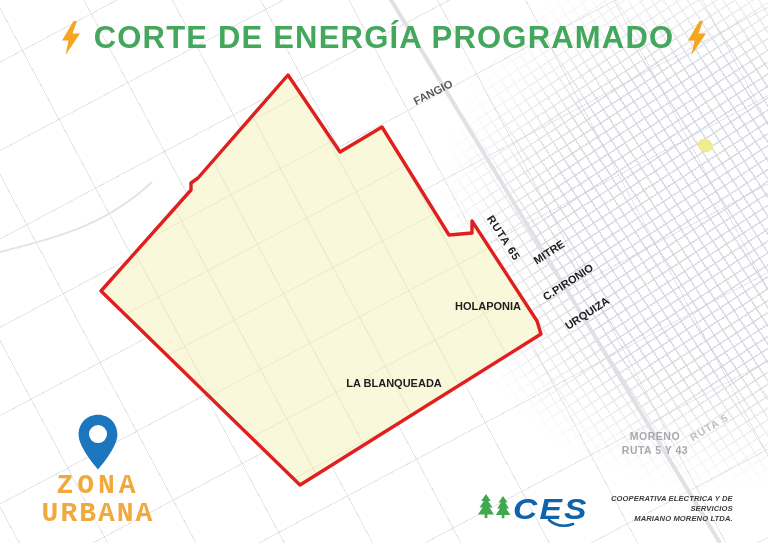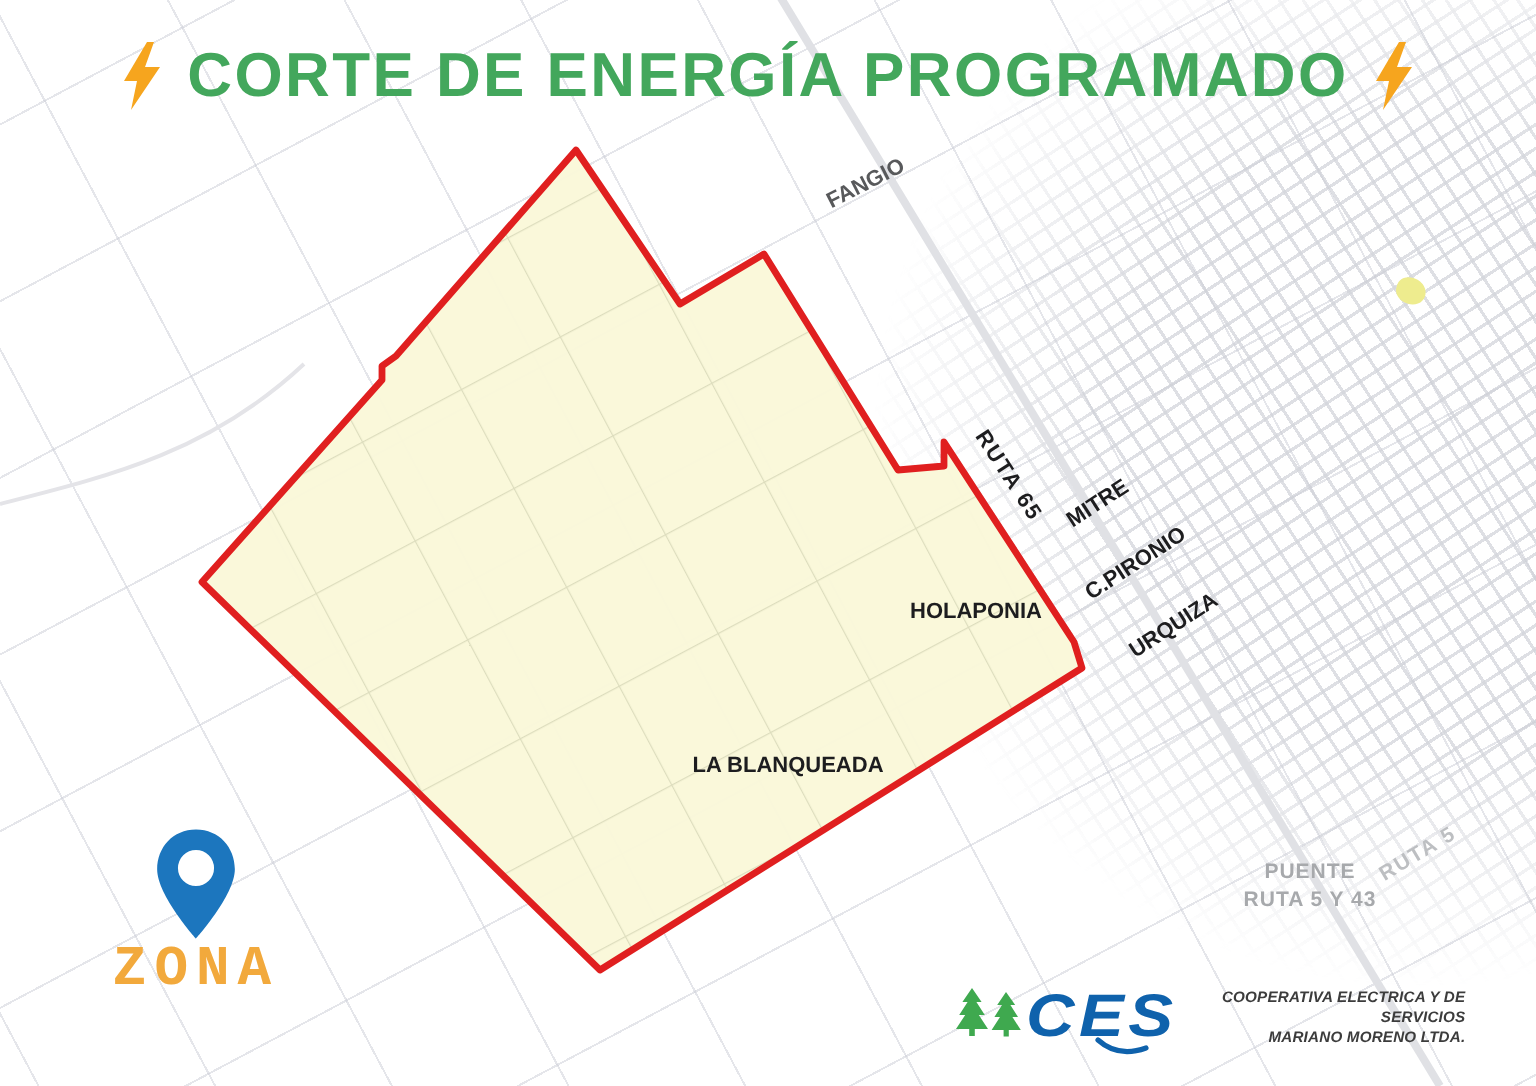--- a/index.html
+++ b/index.html
@@ -95,41 +95,42 @@
   </svg>
 
   <div class="maplabel gray" style="left:433px;top:92px;transform:translate(-50%,-50%) rotate(-27deg);">FANGIO</div>
   <div class="maplabel" style="left:504px;top:238px;letter-spacing:1px;transform:translate(-50%,-50%) rotate(57deg);">RUTA 65</div>
   <div class="maplabel" style="left:549px;top:252px;transform:translate(-50%,-50%) rotate(-33deg);">MITRE</div>
   <div class="maplabel" style="left:568px;top:282px;transform:translate(-50%,-50%) rotate(-33deg);">C.PIRONIO</div>
   <div class="maplabel" style="left:587px;top:313px;transform:translate(-50%,-50%) rotate(-33deg);">URQUIZA</div>
   <div class="maplabel" style="left:488px;top:306px;transform:translate(-50%,-50%);">HOLAPONIA</div>
   <div class="maplabel" style="left:394px;top:383px;transform:translate(-50%,-50%);">LA BLANQUEADA</div>
   <div class="maplabel faint" style="left:655px;top:443px;transform:translate(-50%,-50%);">
-    <div>PUENTE</div>
+    <div>MORENO</div>
     <div>RUTA 5 Y 43</div>
   </div>
   <div class="maplabel fainter" style="left:709px;top:427px;transform:translate(-50%,-50%) rotate(-31deg);">RUTA 5</div>
 
   <div class="title-bar">
     <svg class="bolt" viewBox="0 0 20 34">
       <path d="M12.5 0 L1 19.5 H7.5 L4.5 34 L19 12.5 H11.5 L16 0 Z" fill="#F6A51E"></path>
     </svg>
     <div class="title-text">CORTE DE ENERGÍA PROGRAMADO</div>
     <svg class="bolt" viewBox="0 0 20 34">
       <path d="M12.5 0 L1 19.5 H7.5 L4.5 34 L19 12.5 H11.5 L16 0 Z" fill="#F6A51E"></path>
     </svg>
   </div>
 
   <div class="legend">
     <svg class="pin" viewBox="0 0 40 52">
       <path fill-rule="evenodd" d="M20 0 C9 0 1.5 8.5 1.5 19 C1.5 31.5 20 52 20 52 C20 52 38.5 31.5 38.5 19 C38.5 8.5 31 0 20 0 Z
                M20 27 a8.6 8.6 0 1 1 0 -17.2 a8.6 8.6 0 1 1 0 17.2 Z" fill="#1C76BE"></path>
     </svg>
     <div class="legend-line">ZONA</div>
+    <div class="legend-line" style="letter-spacing:2px;">URBANA</div>
   </div>
 
   <div class="footer">
     <svg class="trees" viewBox="0 0 34 32">
       <g fill="#3FA94F">
         <path d="M8 1 L3.2 8 H5.8 L1.6 14.5 H4.6 L0 21.5 H6.6 V25 H9.4 V21.5 H16 L11.4 14.5 H14.4 L10.2 8 H12.8 Z"></path>
         <path d="M25 3 L20.6 9.5 H23 L19.2 15.5 H22 L17.8 22 H23.8 V25.2 H26.4 V22 H32.4 L28.2 15.5 H31 L27.2 9.5 H29.6 Z"></path>
       </g>
     </svg>
     <div class="ces-wrap">

